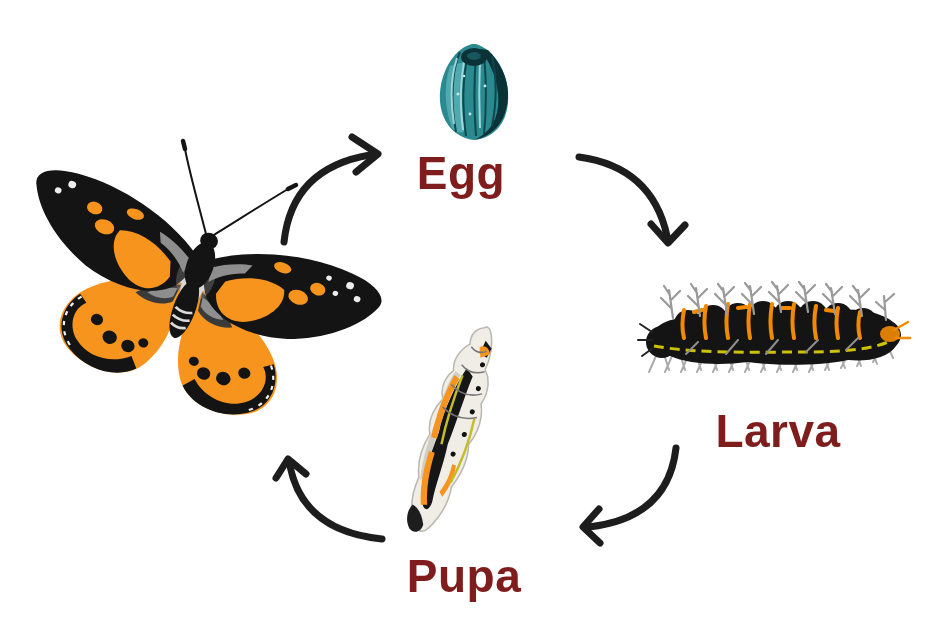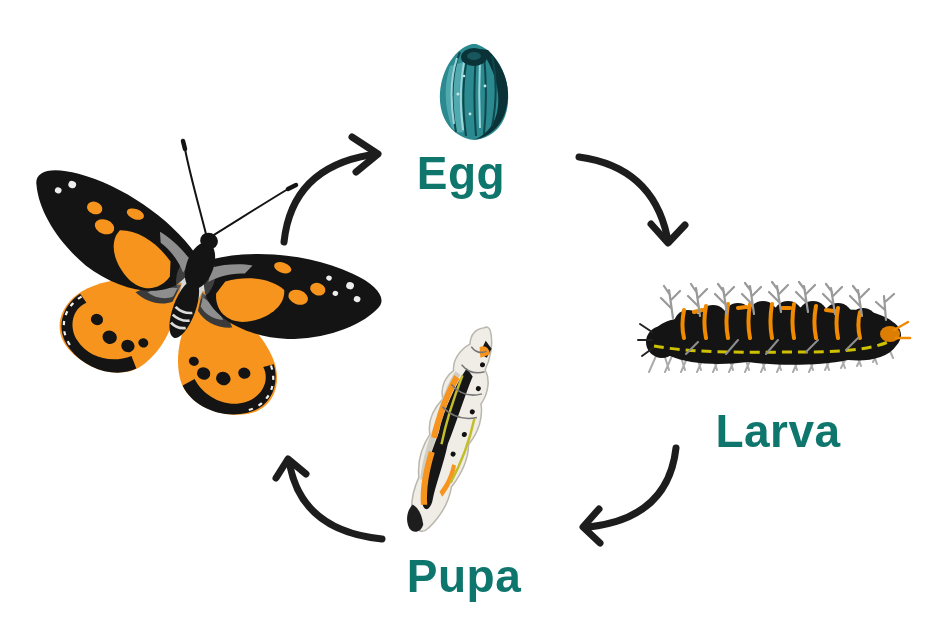--- a/index.html
+++ b/index.html
@@ -10,21 +10,21 @@
     overflow:hidden;
     font-family:"Liberation Sans", sans-serif;
   }
   .art{position:absolute;left:0;top:0;}
   .stage-label{
     position:absolute;
     transform:translateX(-50%);
     font-weight:700;
     font-size:46px;
     line-height:1;
-    color:#0f766e;
+    color:#7f1d1d;
     letter-spacing:0.5px;
     white-space:nowrap;
   }
   .lbl-egg{left:461px;top:150px;}
   .lbl-larva{left:778px;top:408px;}
   .lbl-pupa{left:464px;top:553px;}
   .lbl-butterfly{left:173px;top:413px;}
 </style>
 </head>
 <body>

